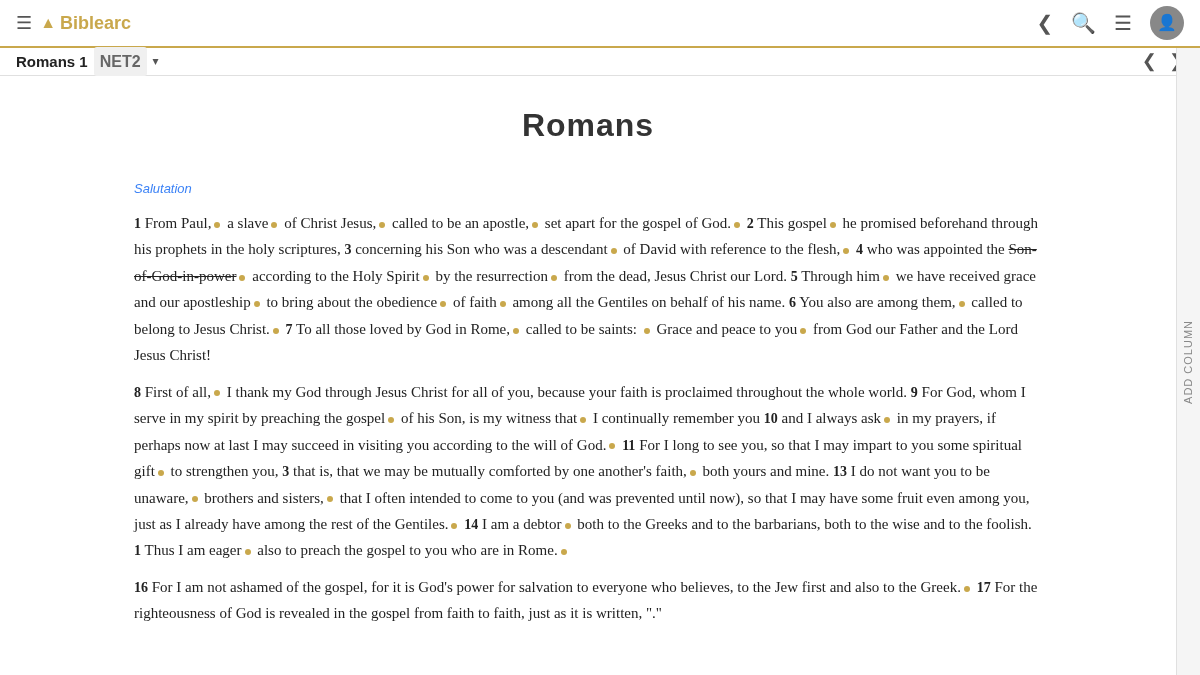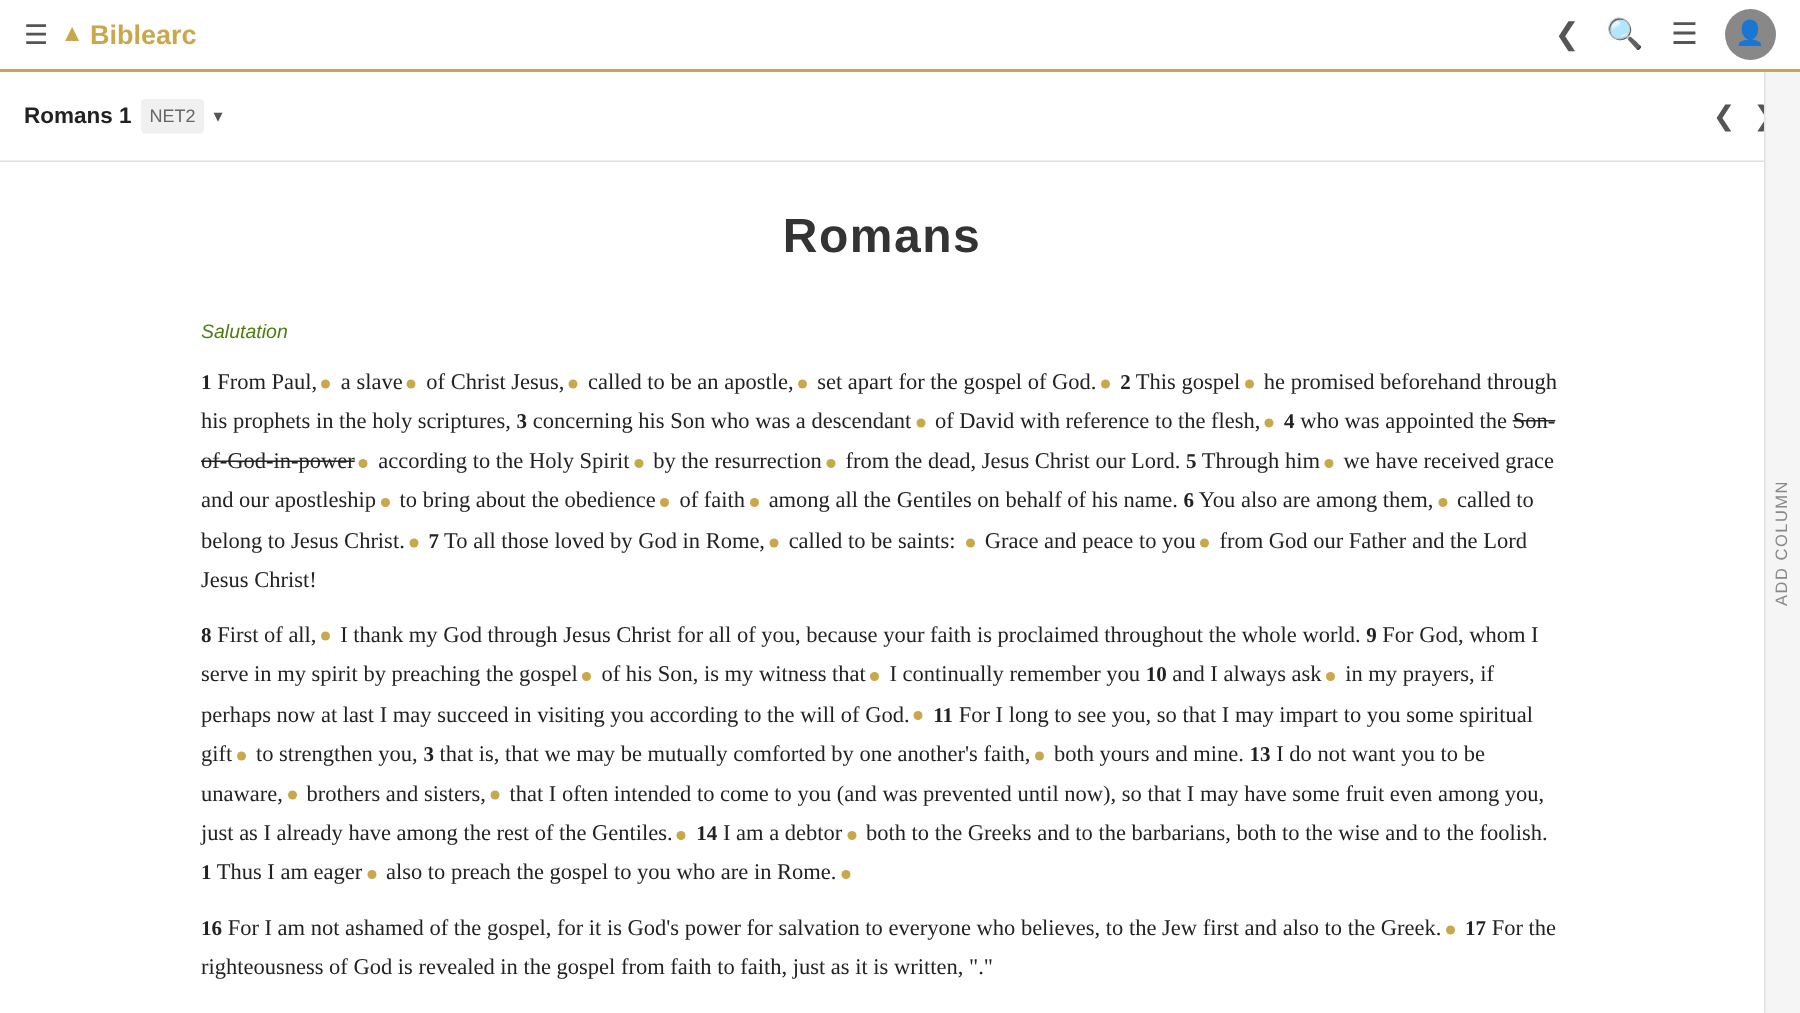--- a/index.html
+++ b/index.html
@@ -58,43 +58,44 @@
       justify-content: center;
       color: #fff;
       font-size: 16px;
     }
 
     
     .sub-nav {
       display: flex;
       align-items: center;
       justify-content: space-between;
-      height: 60px;
+      height: 28px;
       padding: 0 16px;
       border-bottom: 1px solid #e0e0e0;
       background: #fff;
     }
     .sub-nav-left {
       display: flex;
       align-items: center;
       gap: 6px;
     }
     .book-title {
       font-family: Arial, sans-serif;
       font-size: 15px;
       font-weight: bold;
       color: #222;
     }
     .version-badge {
       font-family: Arial, sans-serif;
-      font-size: 12px;
+      font-size: 16px;
       color: #666;
       background: #f0f0f0;
       padding: 2px 6px;
       border-radius: 3px;
+      font-weight: bold;
     }
     .dropdown-arrow {
       color: #555;
       font-size: 12px;
       cursor: pointer;
     }
     .sub-nav-right {
       display: flex;
       align-items: center;
       gap: 12px;
@@ -142,21 +143,21 @@
       font-family: Arial, sans-serif;
       font-size: 32px;
       font-weight: bold;
       color: #333;
       margin-bottom: 28px;
       letter-spacing: 1px;
     }
     .section-heading {
       font-family: Arial, sans-serif;
       font-size: 13px;
-      color: #4d7c0f;
+      color: #3b82f6;
       margin: 24px 0 8px 0;
       font-style: italic;
     }
     .verse-block {
       margin-bottom: 6px;
       line-height: 1.75;
       color: #222;
       font-size: 15px;
       margin-top: 10px;
     }

